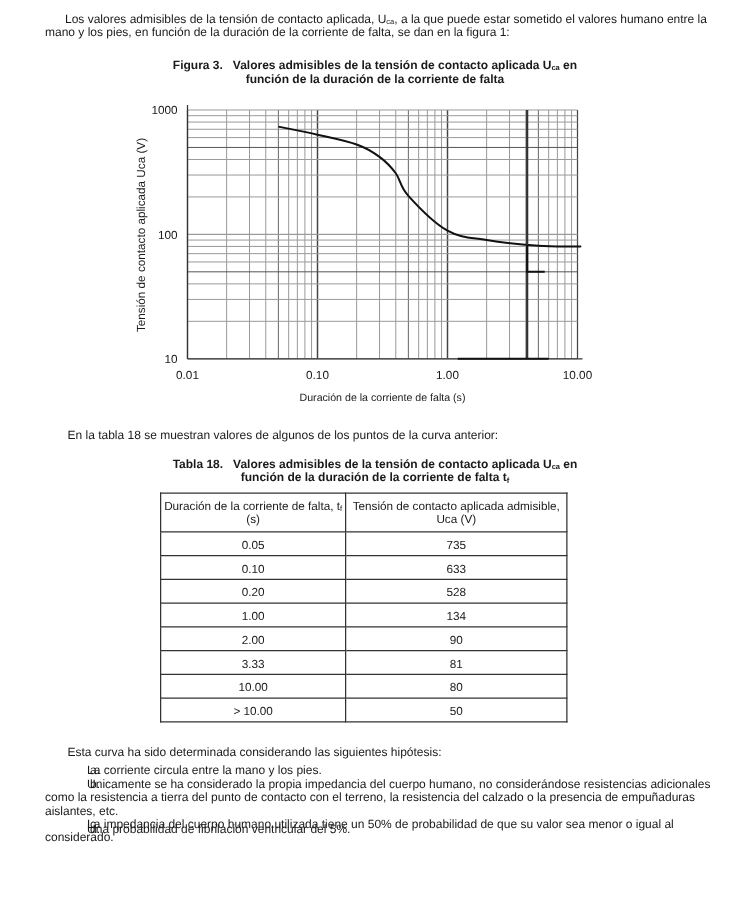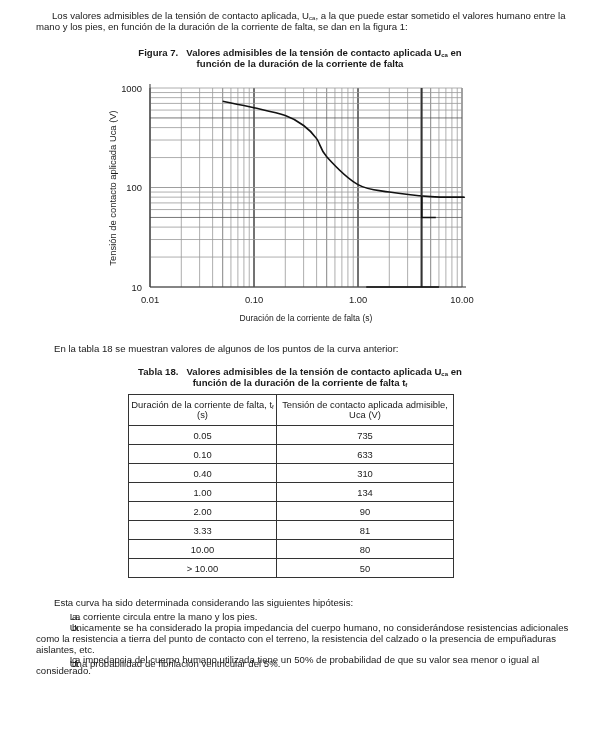--- a/index.html
+++ b/index.html
@@ -21,21 +21,21 @@
   .hyp-intro { left:54px; top:597px; }
   .hyp { left:36px; width:544px; }
   .hyp .lbl { display:inline-block; width:13px; }
   .indent { text-indent:18px; }
 </style>
 </head>
 <body>
 
 <p class="p intro"><span>Los valores admisibles de la tensión de contacto aplicada, U</span><sub>ca</sub><span>, a la que puede estar sometido el valores humano entre la mano y los pies, en función de la duración de la corriente de falta, se dan en la figura 1:</span></p>
 
-<div class="caption fig-caption" style="padding:0 130px; box-sizing:border-box;"><span style="white-space:pre-wrap">Figura 7.   Valores admisibles de la tensión de contacto aplicada U</span><sub>ca</sub><span> en función de la duración de la corriente de falta</span></div>
+<div class="caption fig-caption" style="padding:0 130px; box-sizing:border-box;"><span style="white-space:pre-wrap">Figura 3.   Valores admisibles de la tensión de contacto aplicada U</span><sub>ca</sub><span> en función de la duración de la corriente de falta</span></div>
 
 <svg id="chart" width="600" height="260">
   <g id="grid">
       <line x1="150" x2="150" y1="18" y2="217" stroke="#444" stroke-width="1"></line>
       <line x1="181.30711954905405" x2="181.30711954905405" y1="18" y2="217" stroke="#999" stroke-width="0.8"></line>
       <line x1="199.62061049084488" x2="199.62061049084488" y1="18" y2="217" stroke="#999" stroke-width="0.8"></line>
       <line x1="212.6142390981081" x2="212.6142390981081" y1="18" y2="217" stroke="#999" stroke-width="0.8"></line>
       <line x1="222.69288045094595" x2="222.69288045094595" y1="18" y2="217" stroke="#666" stroke-width="0.8"></line>
       <line x1="230.92773003989896" x2="230.92773003989896" y1="18" y2="217" stroke="#999" stroke-width="0.8"></line>
       <line x1="237.89019616148272" x2="237.89019616148272" y1="18" y2="217" stroke="#999" stroke-width="0.8"></line>
@@ -128,22 +128,22 @@
   <tbody id="tbody">
       <tr>
         <td>0.05</td>
         <td>735</td>
       </tr>
       <tr>
         <td>0.10</td>
         <td>633</td>
       </tr>
       <tr>
-        <td>0.40</td>
-        <td>310</td>
+        <td>0.20</td>
+        <td>528</td>
       </tr>
       <tr>
         <td>1.00</td>
         <td>134</td>
       </tr>
       <tr>
         <td>2.00</td>
         <td>90</td>
       </tr>
       <tr>

